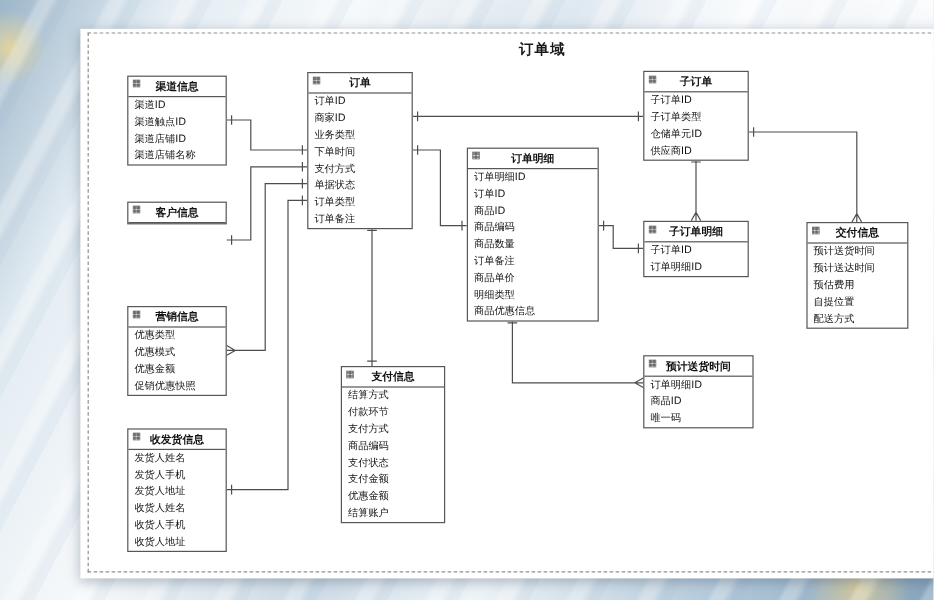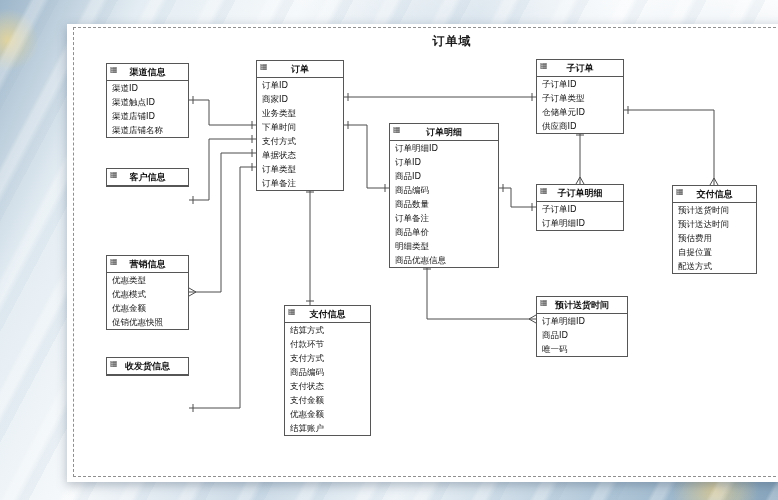--- a/index.html
+++ b/index.html
@@ -109,20 +109,28 @@
         <div class="row">优惠金额</div>
         <div class="row">促销优惠快照</div>
       </div>
   </div>
 
   <div class="entity" style="left:39px;top:333px;width:83px;">
     <div class="entity-header">
       <span class="entity-icon">▦</span>
       <span>收发货信息</span>
     </div>
+    <div>
+        <div class="row">发货人姓名</div>
+        <div class="row">发货人手机</div>
+        <div class="row">发货人地址</div>
+        <div class="row">收货人姓名</div>
+        <div class="row">收货人手机</div>
+        <div class="row">收货人地址</div>
+      </div>
   </div>
 
   <div class="entity" style="left:189px;top:36px;width:88px;">
     <div class="entity-header">
       <span class="entity-icon">▦</span>
       <span>订单</span>
     </div>
     <div>
         <div class="row">订单ID</div>
         <div class="row">商家ID</div>

